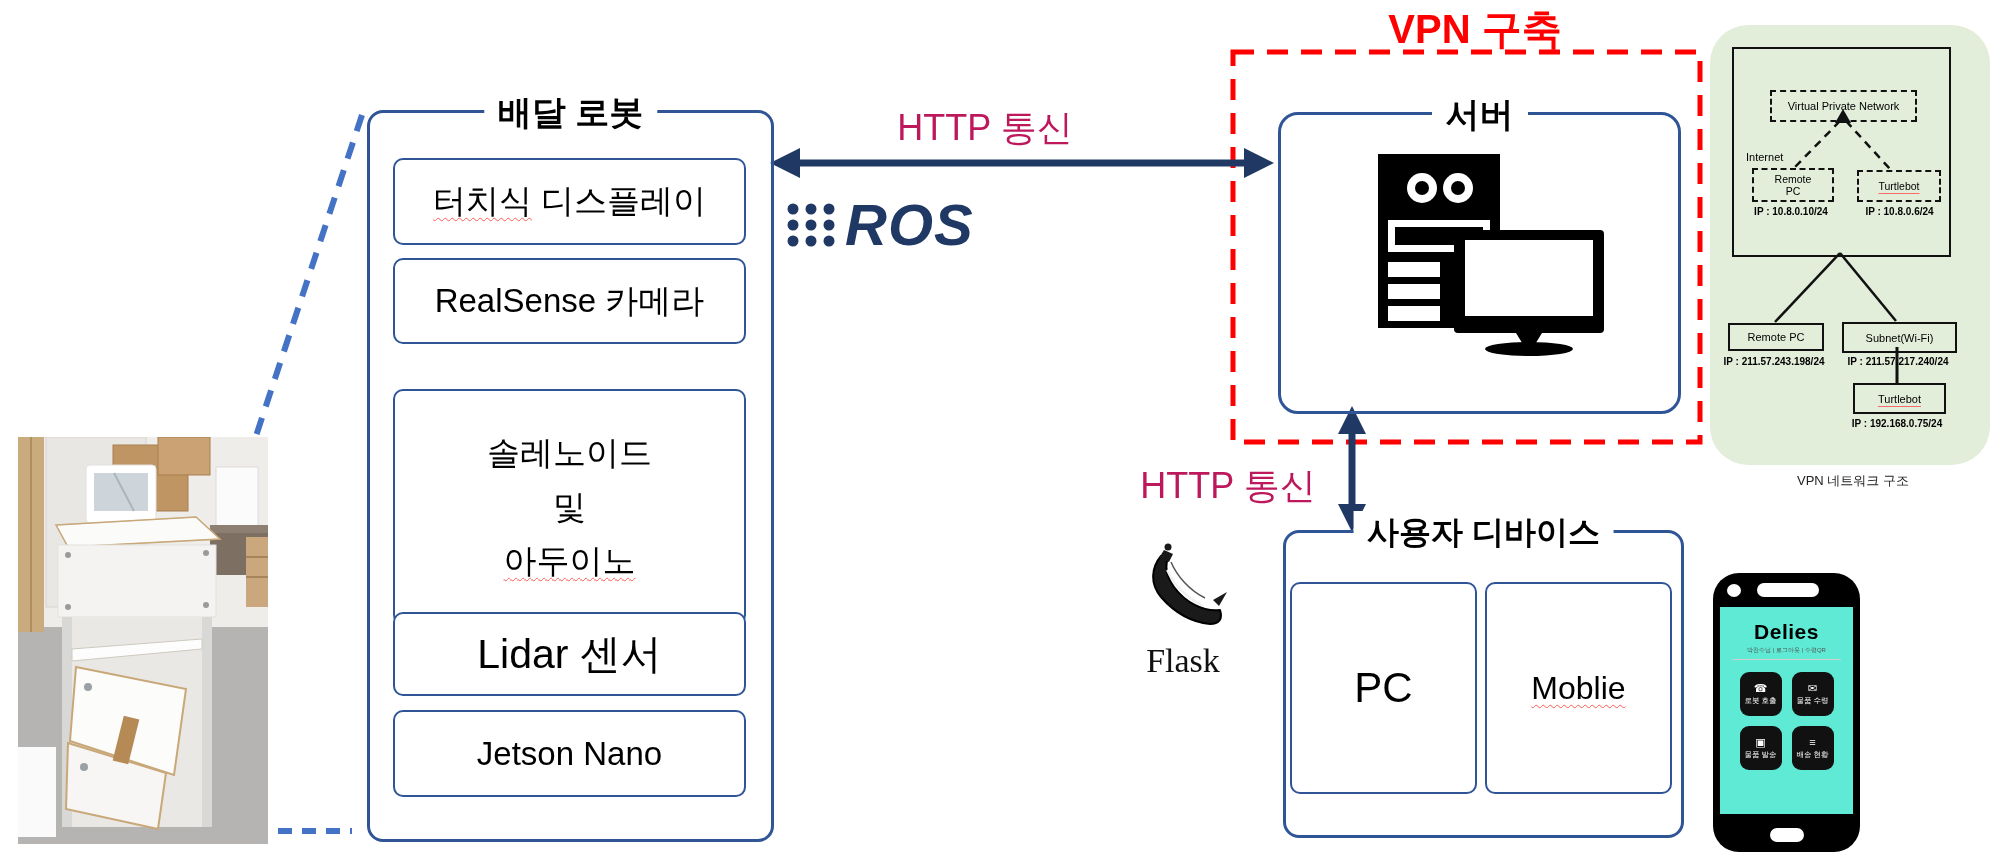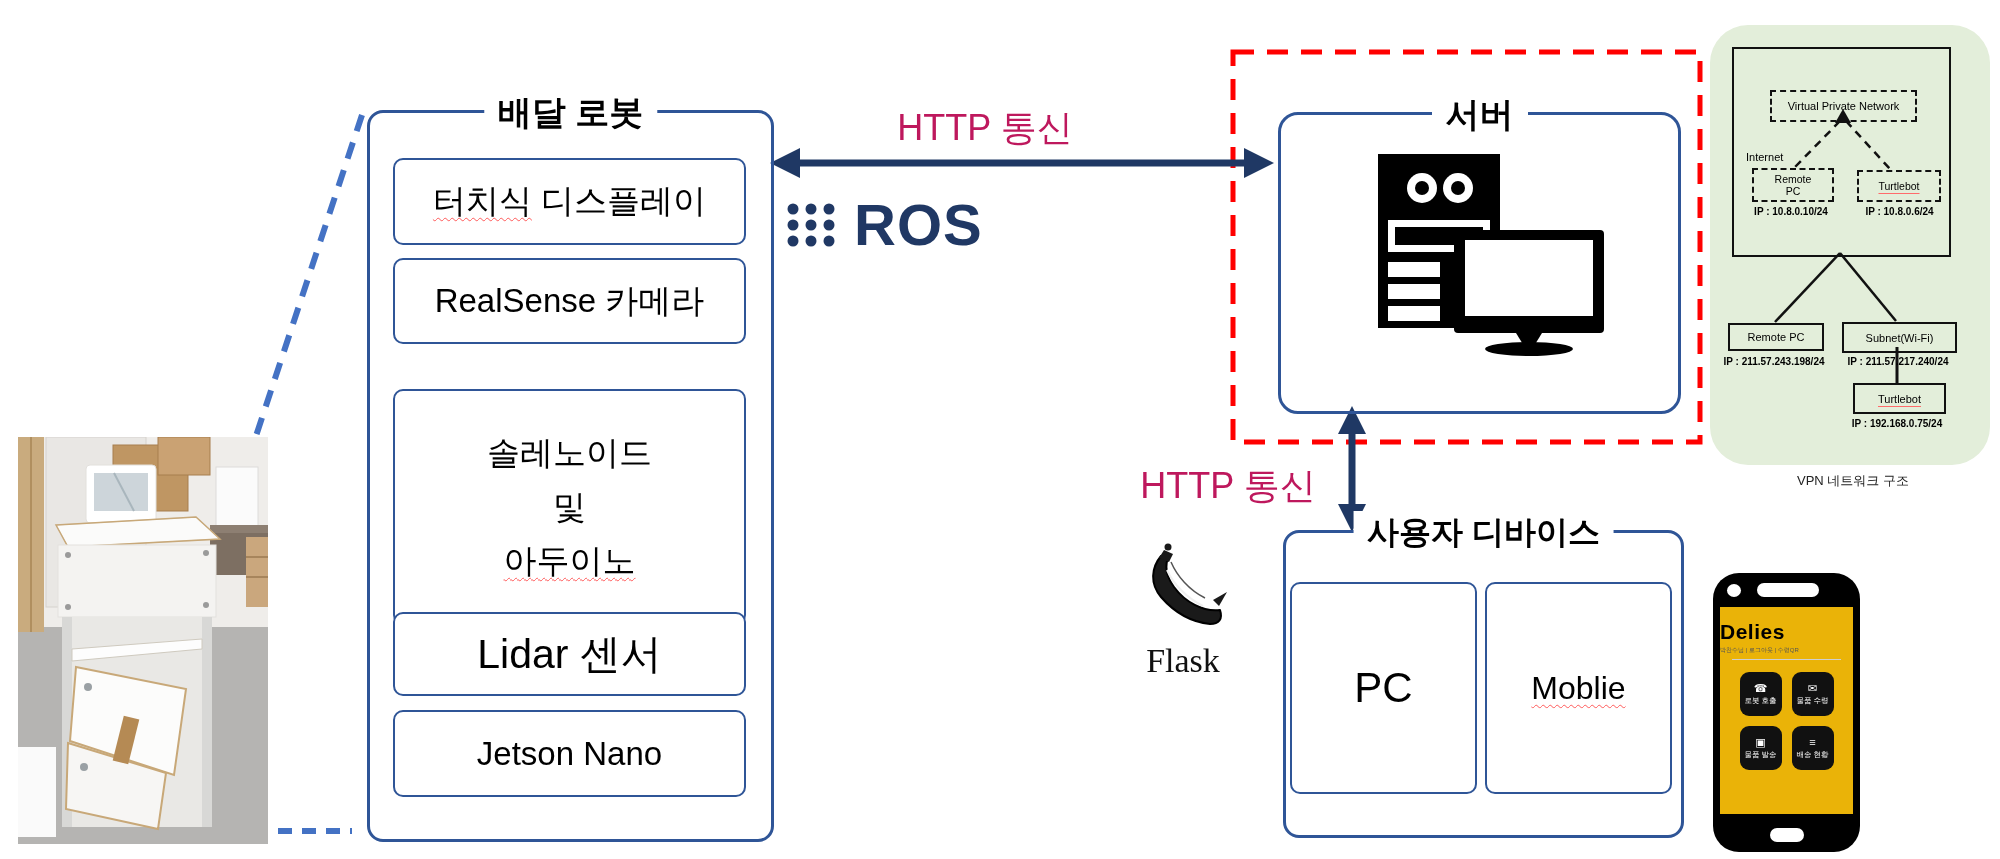--- a/index.html
+++ b/index.html
@@ -15,43 +15,43 @@
   .itembox{position:absolute;border:2.5px solid #2f5597;border-radius:10px;background:#fff;
            display:flex;align-items:center;justify-content:center;text-align:center;}
 
   .sq{text-decoration:underline;text-decoration-style:wavy;text-decoration-color:#ff5a5a;
       text-decoration-thickness:1px;text-underline-offset:5px;}
   .redline{text-decoration:underline;text-decoration-color:#ff6b6b;text-decoration-thickness:1px;
            text-underline-offset:3px;}
 
   .http-label{position:absolute;font-size:36px;color:#be185d;text-align:center;white-space:nowrap;}
 
-  .ros{position:absolute;left:786px;top:196px;display:flex;align-items:center;gap:18px;}
+  .ros{position:absolute;left:786px;top:196px;display:flex;align-items:center;gap:9px;font-style:italic;}
   .ros-text{font-size:58px;font-weight:600;letter-spacing:1px;color:#203864;line-height:1;}
 
   .vpn-title{position:absolute;left:1310px;top:2px;width:330px;text-align:center;
              font-size:40px;font-weight:700;color:#ff0000;white-space:nowrap;}
 
   .flask{position:absolute;left:1118px;top:540px;width:130px;text-align:center;}
   .flask-text{font-family:"Liberation Serif","DejaVu Serif",serif;font-size:34px;color:#111;margin-top:-2px;}
 
   
   .panel{position:absolute;left:1710px;top:25px;width:280px;height:440px;background:#e3eeda;border-radius:38px;}
   .p-abs{position:absolute;}
   .p-box{position:absolute;border:2.5px solid #111;background:transparent;display:flex;
          align-items:center;justify-content:center;text-align:center;font-size:11px;}
   .p-dash{border-style:dashed;border-width:2px;}
   .p-ip{position:absolute;font-size:10px;font-weight:600;white-space:nowrap;text-align:center;}
   .p-caption{position:absolute;left:1743px;top:472px;width:220px;text-align:center;font-size:13px;color:#222;}
 
   
   .phone{position:absolute;left:1713px;top:573px;width:147px;height:279px;background:#000;
          border-radius:26px;overflow:hidden;}
-  .phone-screen{position:absolute;left:7px;top:34px;right:7px;bottom:38px;background:#eab308;
-                text-align:left;overflow:hidden;}
+  .phone-screen{position:absolute;left:7px;top:34px;right:7px;bottom:38px;background:#5eead4;
+                text-align:center;overflow:hidden;}
   .cam-dot{position:absolute;left:14px;top:11px;width:14px;height:13px;background:#fff;border-radius:50%;}
   .speaker{position:absolute;left:44px;top:10px;width:62px;height:14px;background:#fff;border-radius:8px;}
   .home{position:absolute;left:50%;bottom:10px;transform:translateX(-50%);width:34px;height:14px;
         background:#fff;border-radius:8px;}
   .app-title{font-weight:700;font-size:21px;margin-top:13px;letter-spacing:0.5px;}
   .app-sub{font-size:6px;color:#555;margin-top:2px;}
   .app-hr{border:0;border-top:1px solid #cfcfcf;margin:4px 12px 0 12px;}
   .app-grid{display:grid;grid-template-columns:42px 42px;gap:10px;justify-content:center;margin-top:12px;}
   .app-btn{width:42px;height:44px;background:#111;border-radius:9px;color:#fff;display:flex;
            flex-direction:column;align-items:center;justify-content:center;gap:2px;}
@@ -159,20 +159,21 @@
           <circle cx="25" cy="24" r="5.5"></circle>
           <circle cx="43" cy="24" r="5.5"></circle>
         <circle cx="7" cy="40" r="5.5"></circle>
           <circle cx="25" cy="40" r="5.5"></circle>
           <circle cx="43" cy="40" r="5.5"></circle>
       </g>
     </svg>
     <span class="ros-text">ROS</span>
   </div>
 
+  <div class="vpn-title">VPN 구축</div>
 
   <div class="bluebox" style="left:1278px;top:112px;width:397px;height:296px;border-radius:20px;">
     <span class="legend" style="font-size:34px;">서버</span>
   </div>
   <svg width="256" height="212" viewBox="0 0 256 212" style="position:absolute;left:1358px;top:146px;">
     <rect x="20" y="8" width="122" height="174" fill="#000"></rect>
     <circle cx="64" cy="42" r="15" fill="#fff"></circle>
       <circle cx="64" cy="42" r="7" fill="#000"></circle>
     <circle cx="100" cy="42" r="15" fill="#fff"></circle>
       <circle cx="100" cy="42" r="7" fill="#000"></circle>

